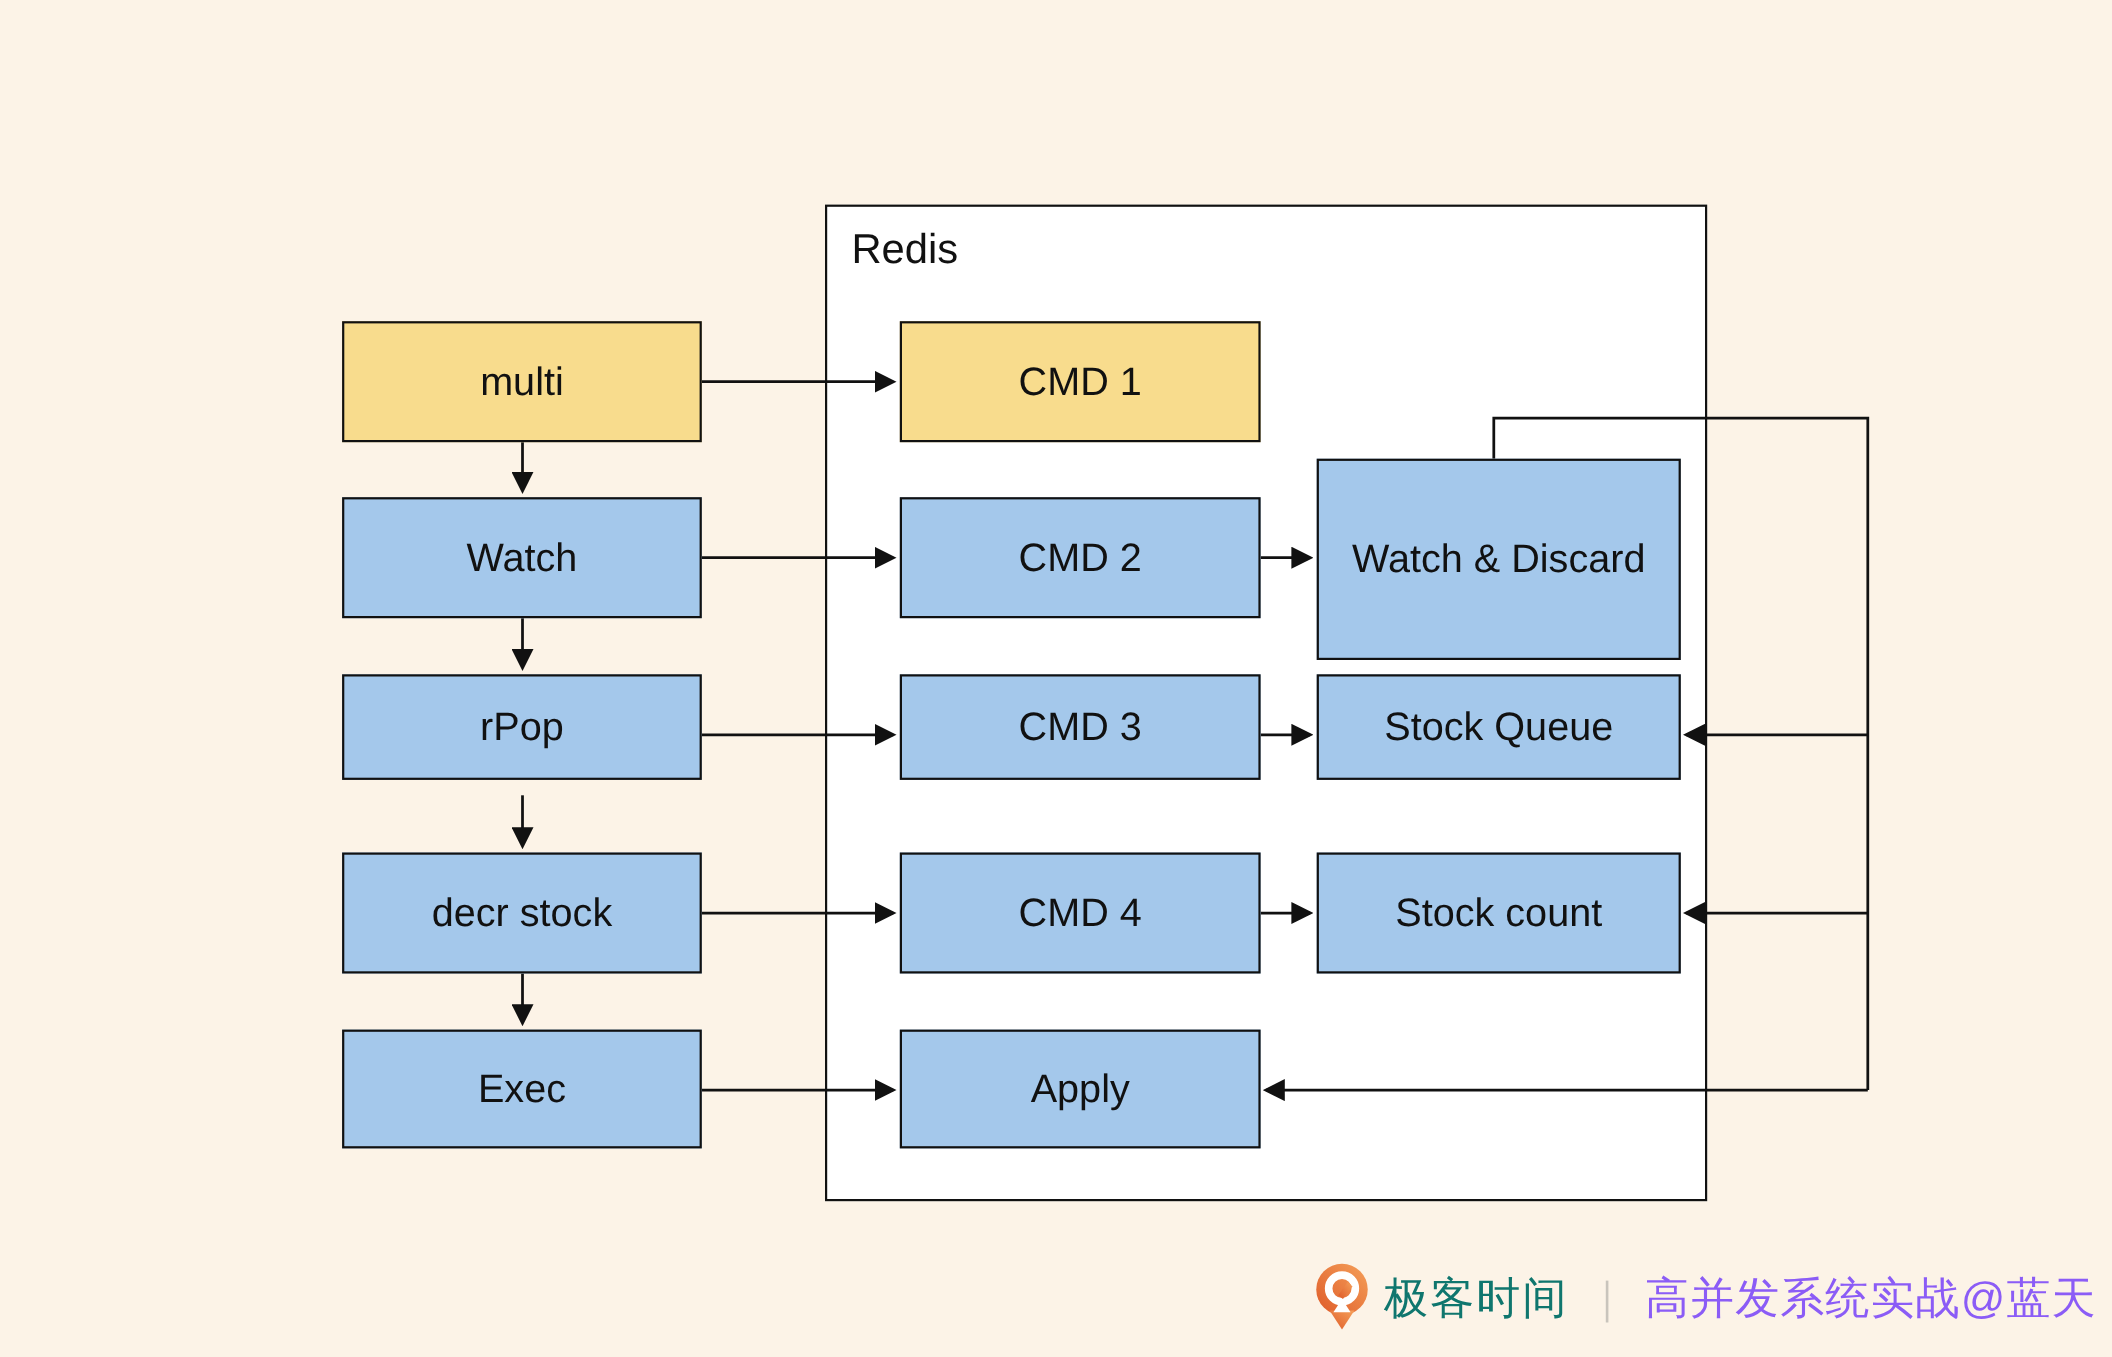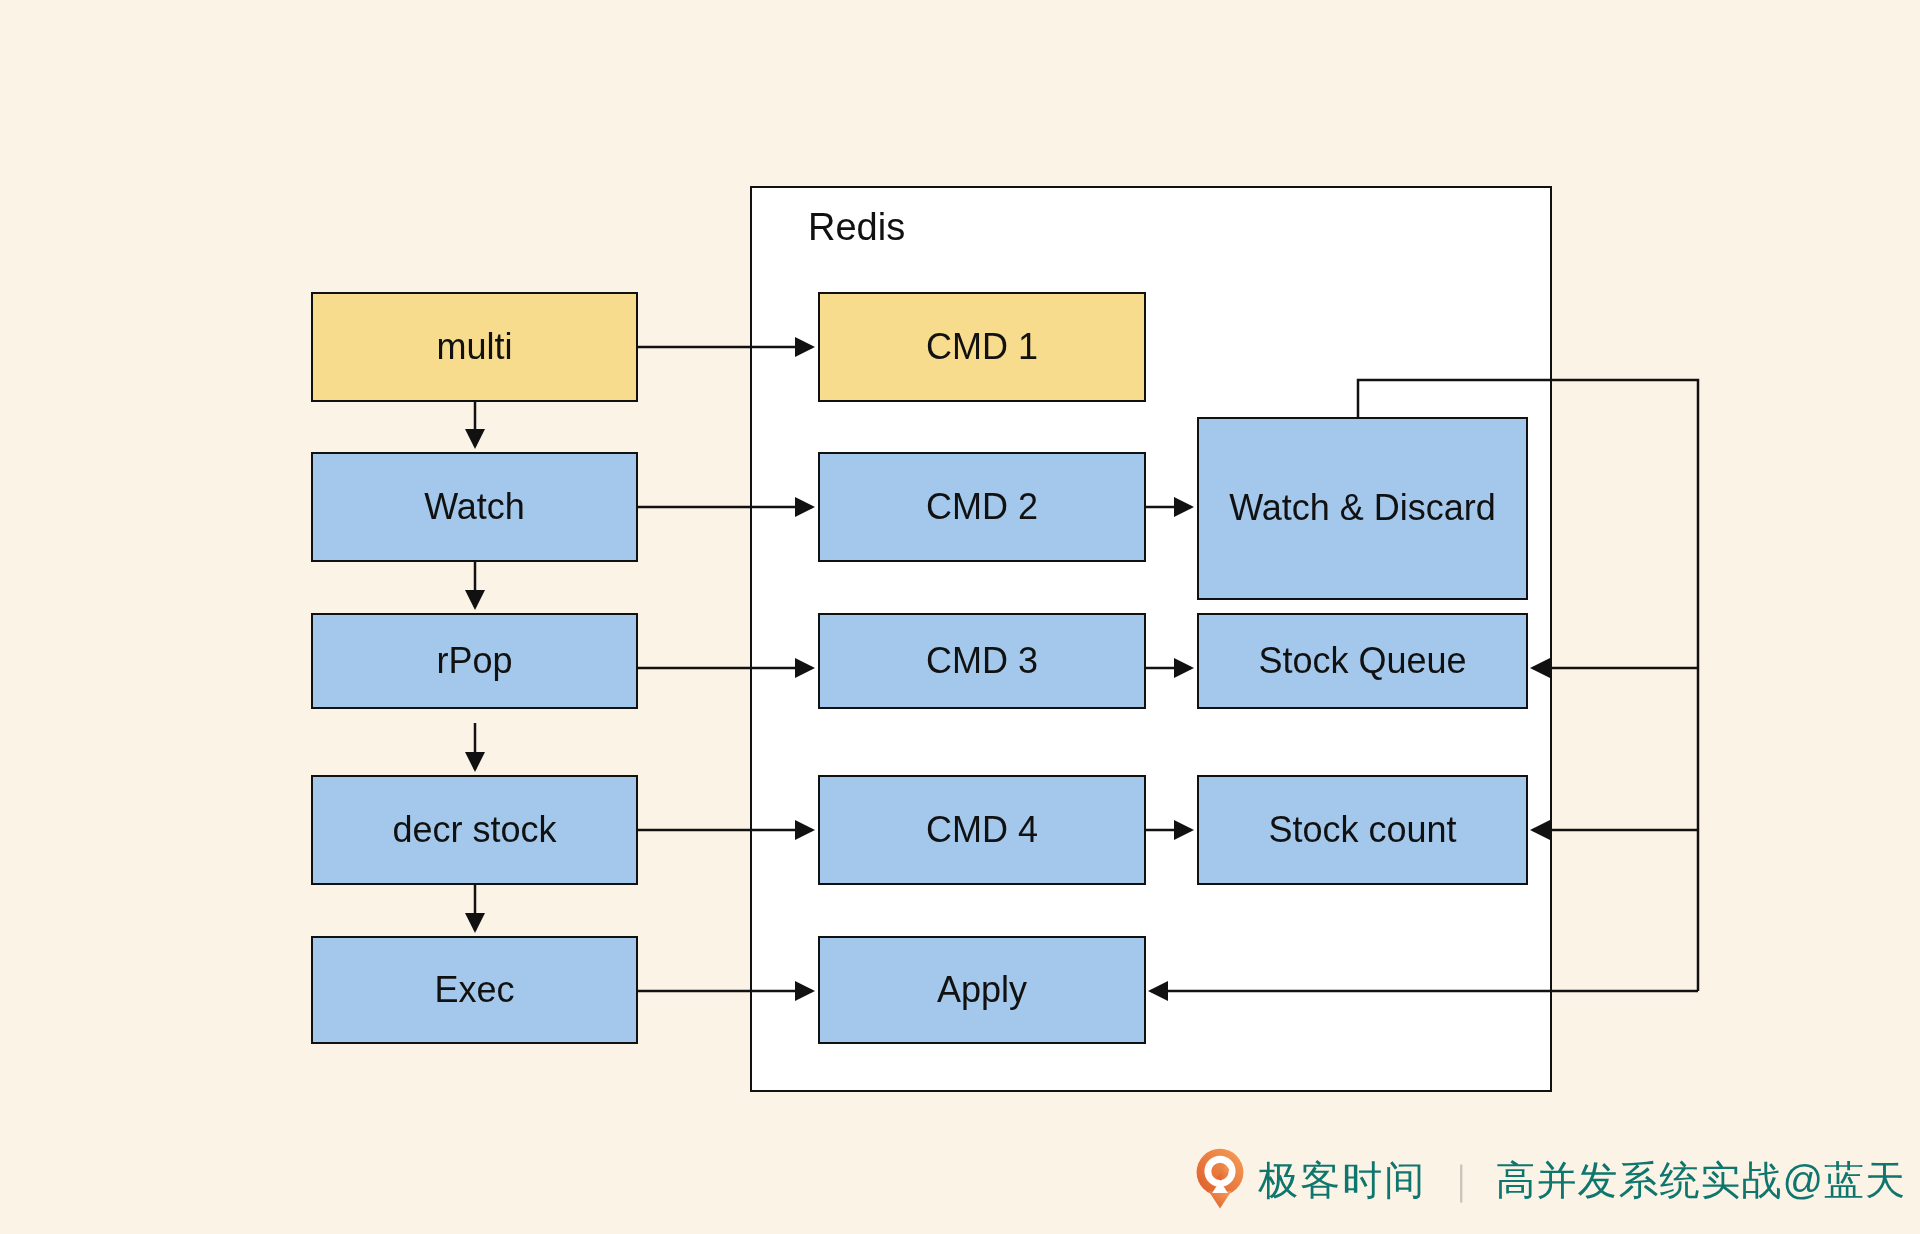--- a/index.html
+++ b/index.html
@@ -20,21 +20,21 @@
   .stage{position:relative;width:1920px;height:1234px;}
 
   
   .redis-box{
     position:absolute;left:750px;top:186px;width:802px;height:906px;
     background:var(--container-bg);
     border:2.5px solid var(--line);
     box-sizing:border-box;
   }
   .redis-label{
-    position:absolute;left:56px;top:18px;
+    position:absolute;left:22px;top:18px;
     font-size:38px;color:#111;
   }
 
   
   .wires{
     position:absolute;left:0;top:0;width:1920px;height:1234px;
     pointer-events:none;
   }
   .wire{stroke:var(--line);stroke-width:2.5;fill:none;}
   .arrowhead{fill:var(--line);}
@@ -61,21 +61,21 @@
   .wd{top:417px;height:183px;padding:0 30px;}
 
   
   .watermark{
     position:absolute;right:14px;top:1144px;height:72px;
     display:flex;align-items:center;gap:12px;
   }
   .wm-logo{width:52px;height:66px;flex:0 0 auto;}
   .wm-brand{font-size:40px;color:#0f766e;letter-spacing:2px;}
   .wm-sep{font-size:38px;color:#C9C4BC;margin:0 4px;}
-  .wm-text{font-size:40px;color:#0f766e;letter-spacing:1px;}
+  .wm-text{font-size:40px;color:#8b5cf6;letter-spacing:1px;}
 </style>
 </head>
 <body>
 
 <div class="stage">
 
   <div class="redis-box">
     <div class="redis-label">Redis</div>
   </div>
 

